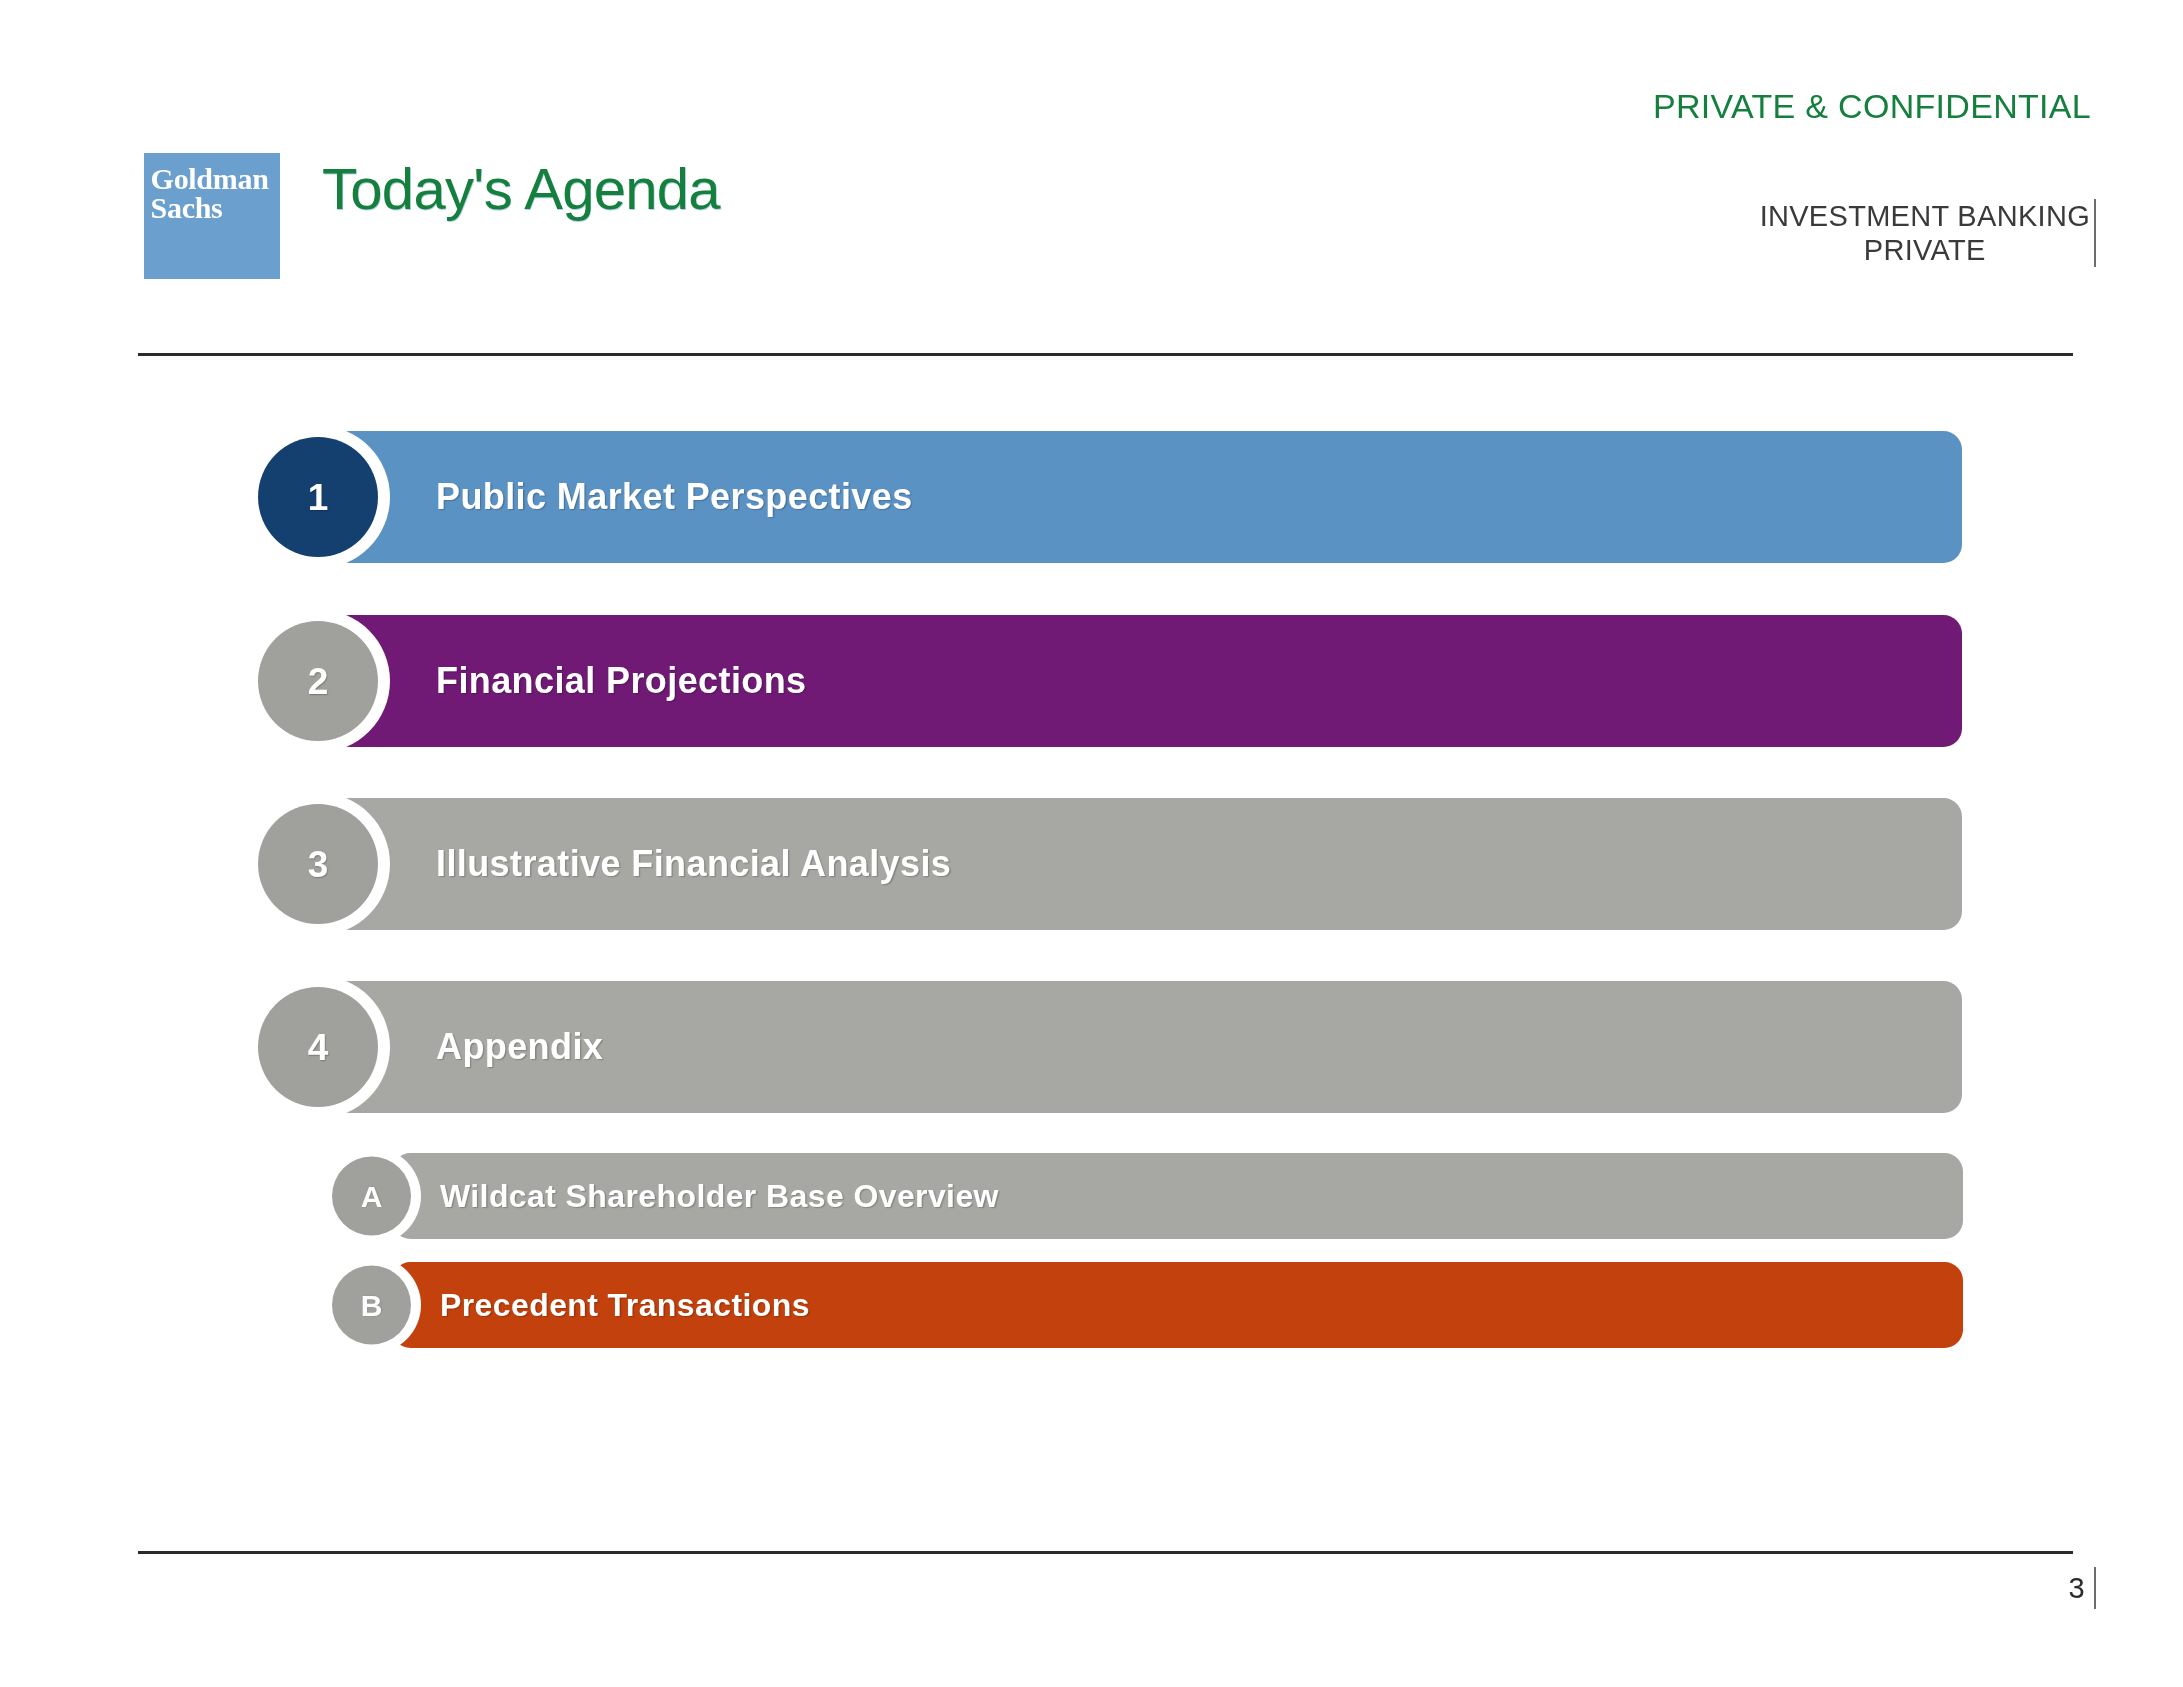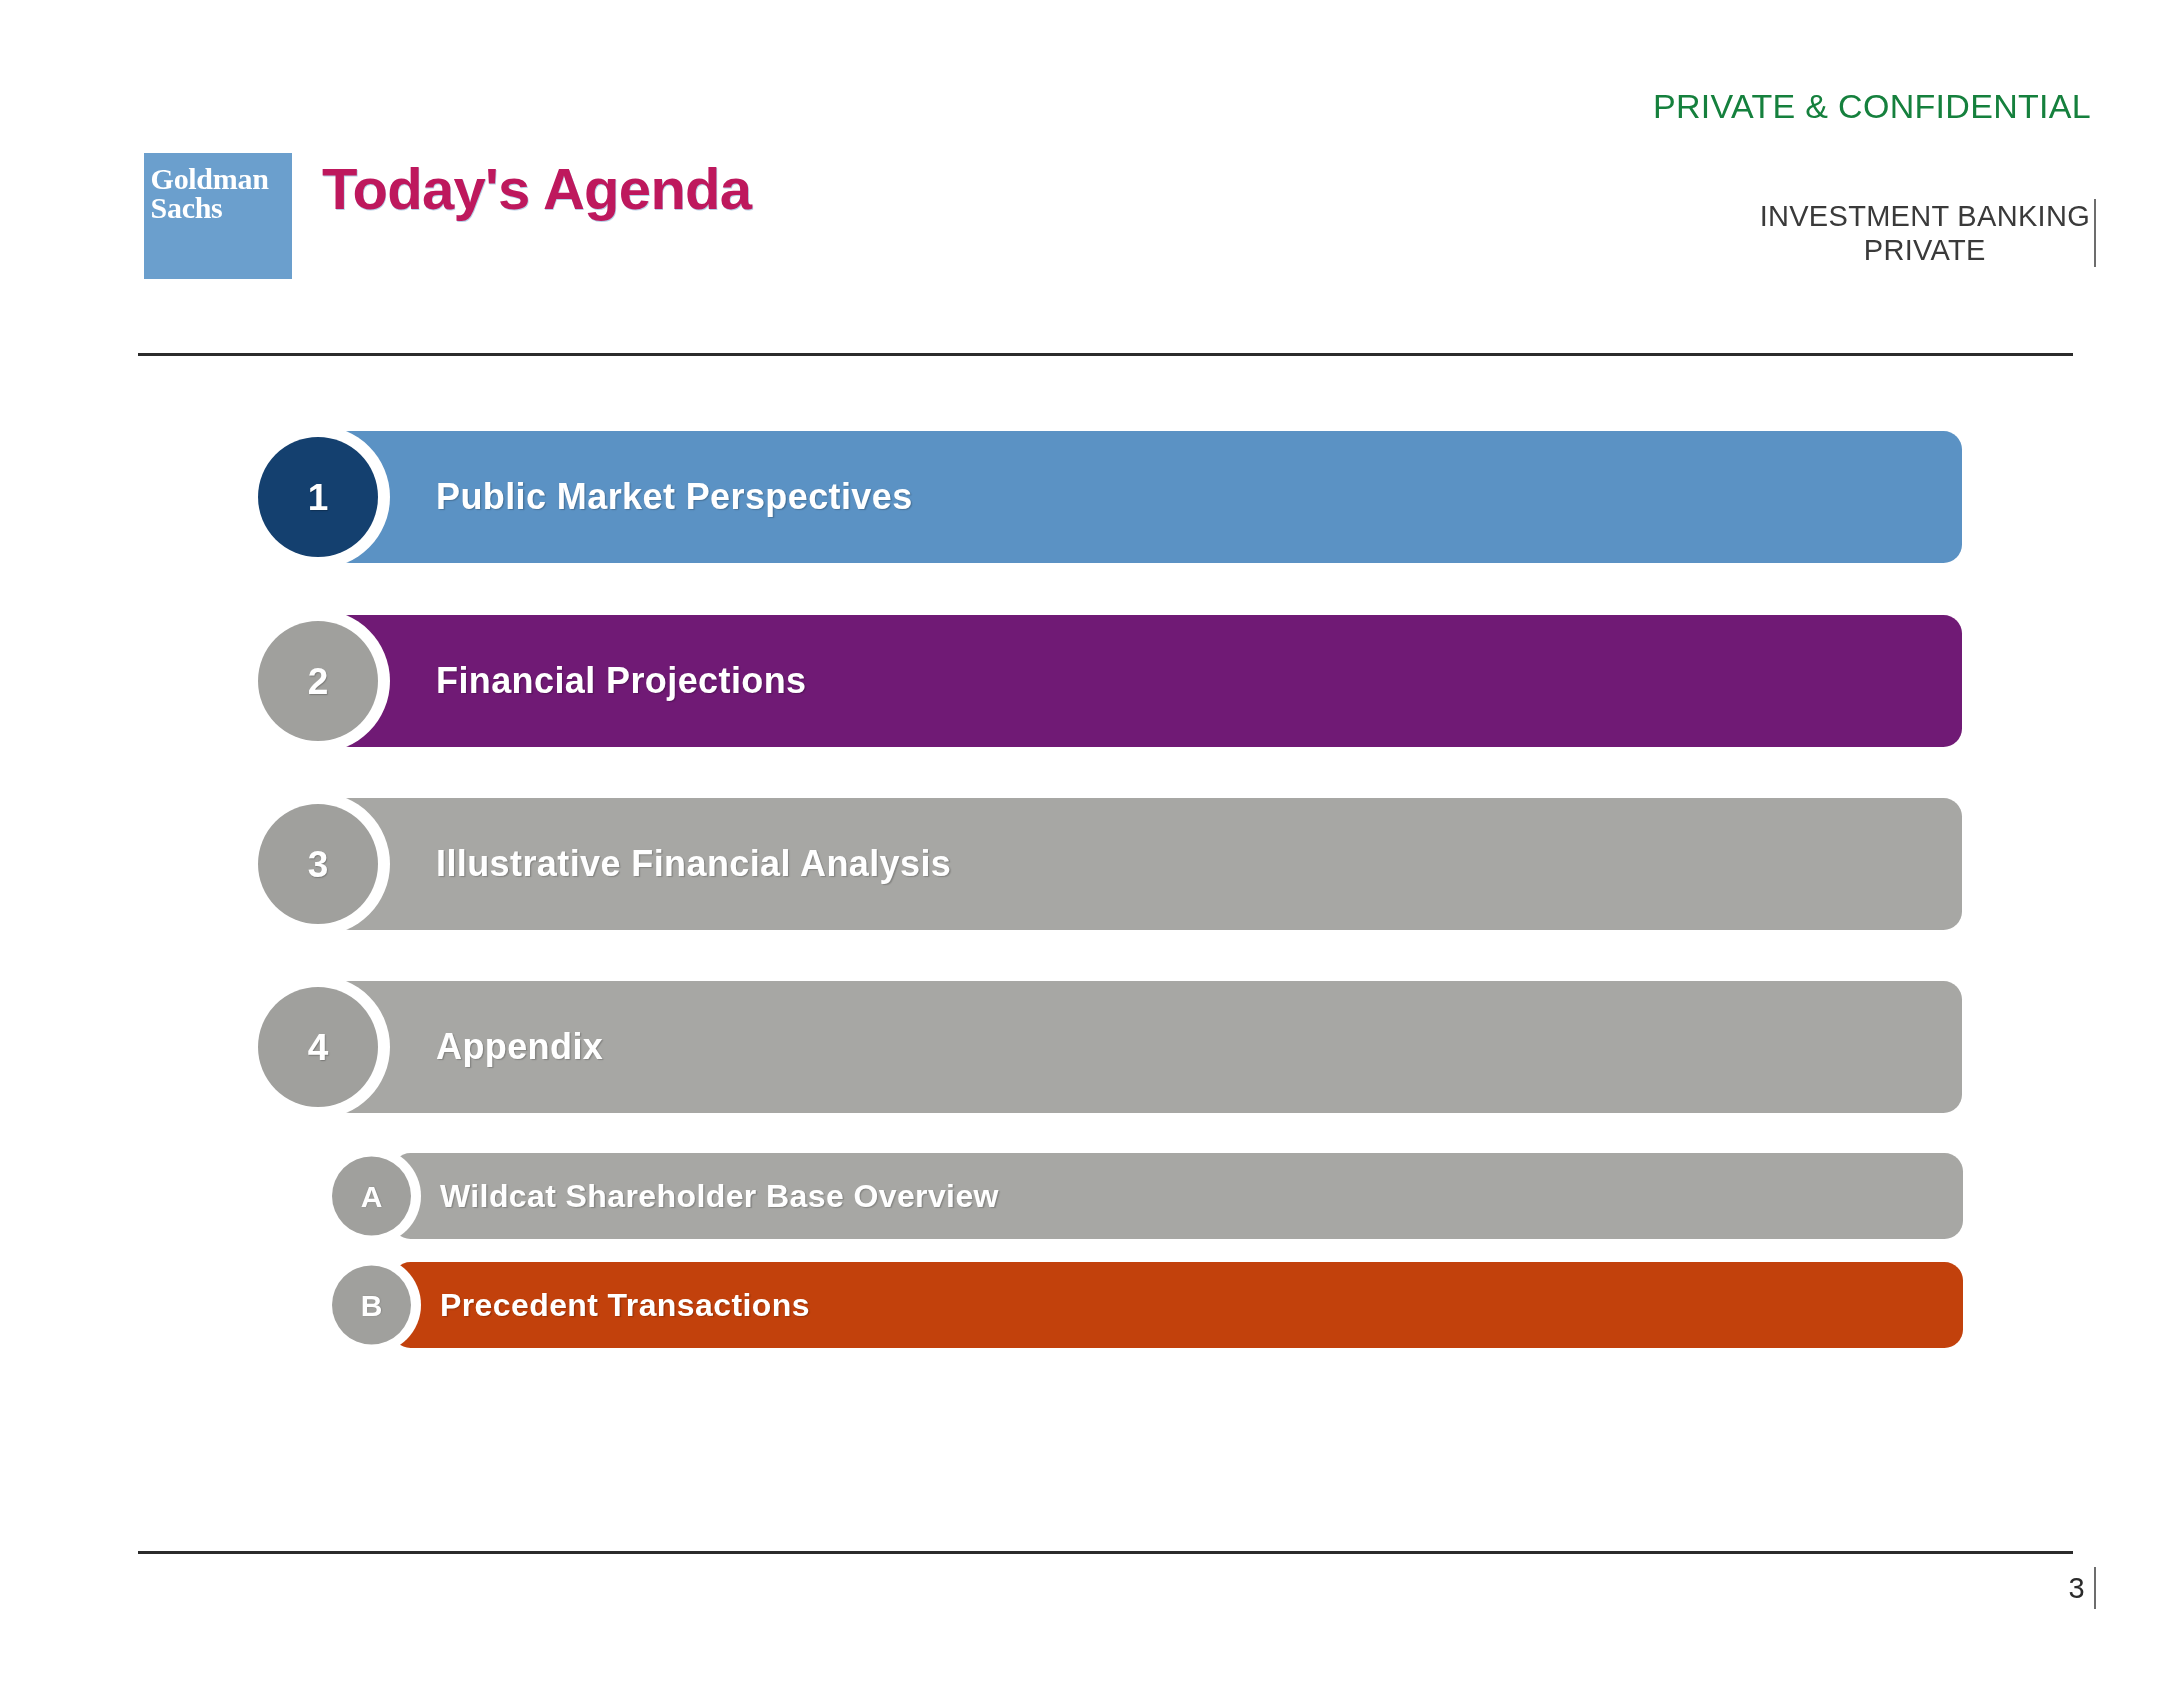--- a/index.html
+++ b/index.html
@@ -22,21 +22,21 @@
     position: absolute;
     left: 0; top: 0;
     width: 2183px;
     height: 357px;
   }
 
   #gs-logo {
     position: absolute;
     left: 144px;
     top: 153px;
-    width: 148px;
+    width: 136px;
     height: 126px;
     background: #6b9fcd;
     overflow: hidden;
   }
   #gs-logo .gs-line {
     color: #ffffff;
     font-family: "Liberation Serif", "DejaVu Serif", serif;
     font-weight: bold;
     font-size: 30px;
     line-height: 0.95;
@@ -45,22 +45,22 @@
     display: block;
     white-space: nowrap;
   }
   #gs-logo .gs-line.l1 { padding-top: 12px; }
 
   #page-title {
     position: absolute;
     left: 322px;
     top: 155px;
     font-size: 58px;
-    font-weight: bold;
-    color: #be185d;
+    font-weight: normal;
+    color: #15803d;
     letter-spacing: -0.7px;
     white-space: nowrap;
     text-shadow: 0.7px 0.7px 0 rgba(120,170,210,0.55);
   }
 
   #confidential {
     position: absolute;
     right: 92px;
     top: 87px;
     font-size: 34px;

